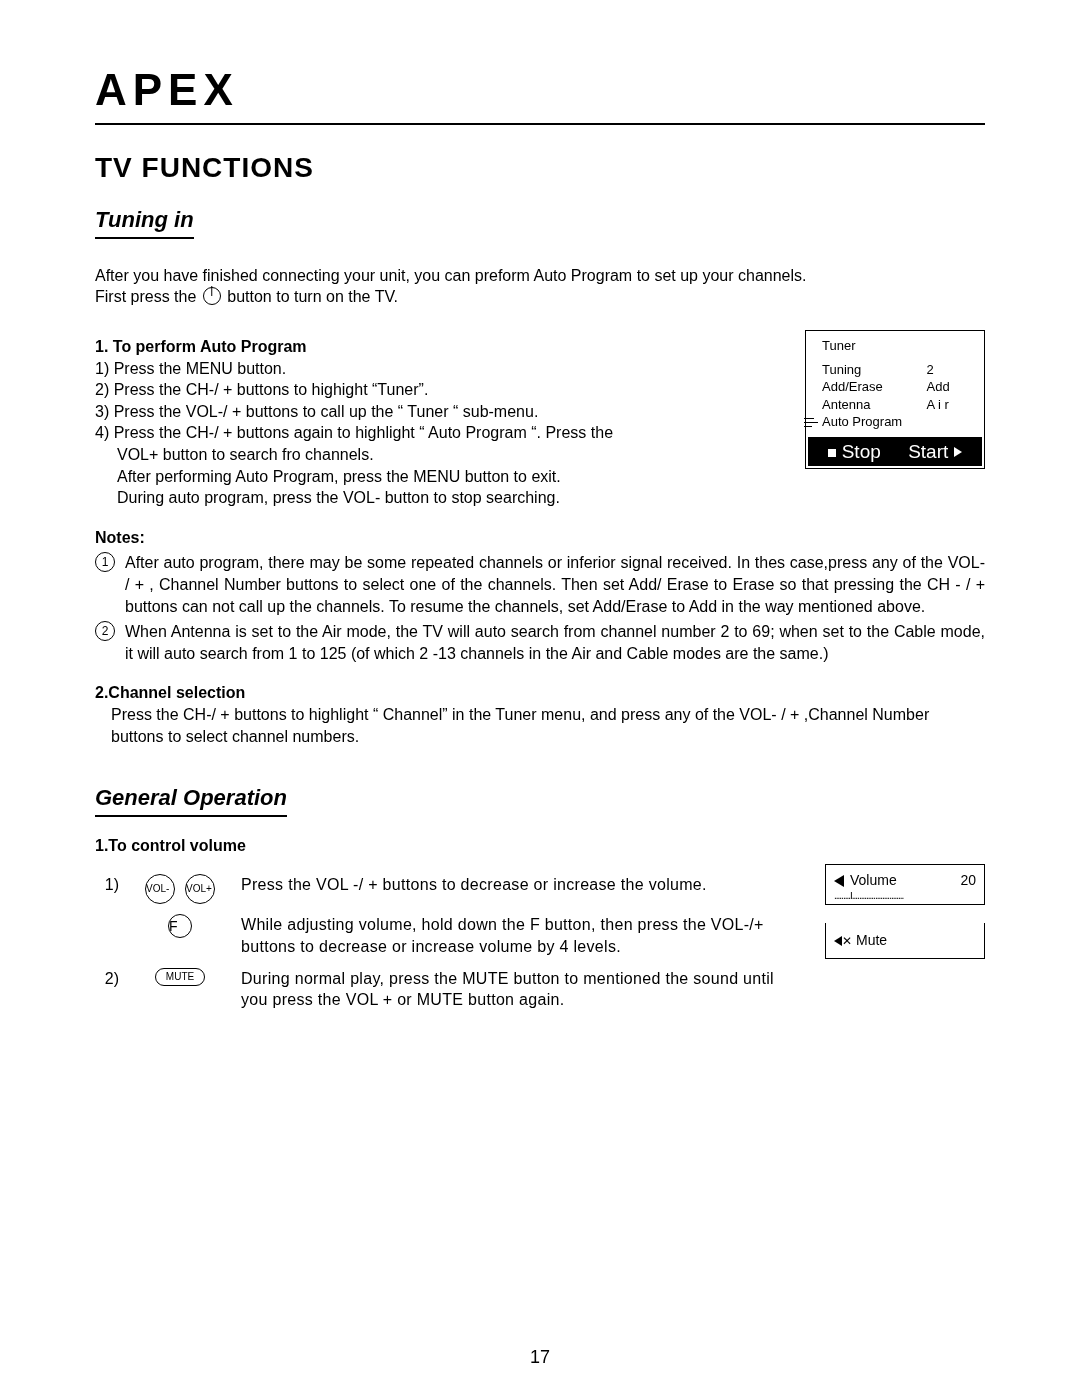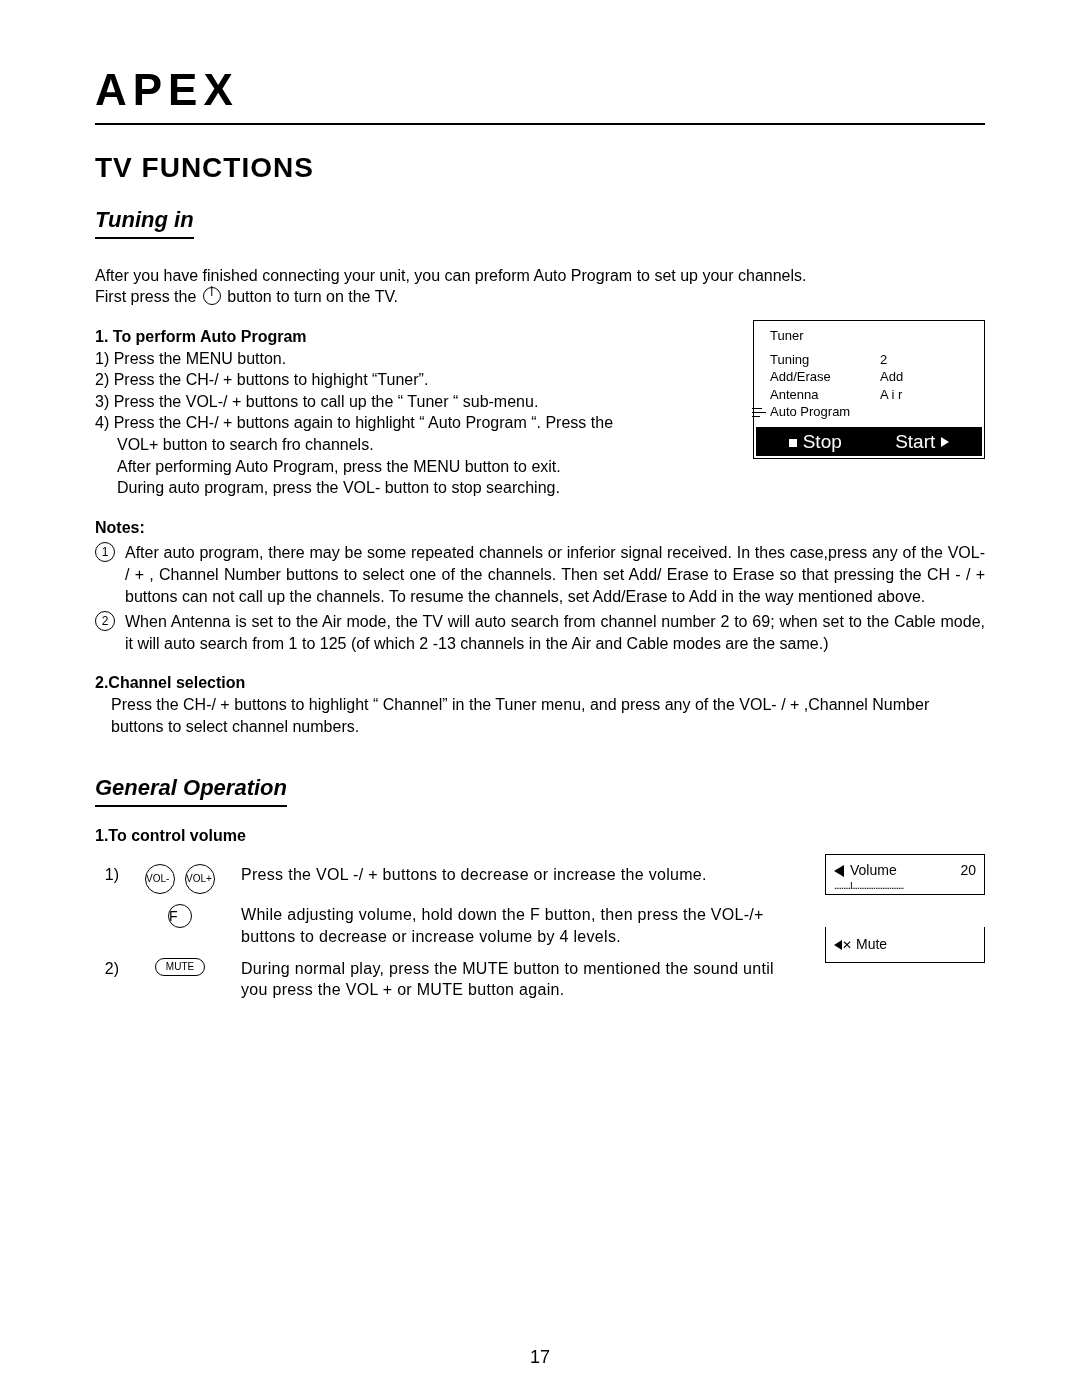--- a/index.html
+++ b/index.html
@@ -40,21 +40,21 @@
   .h-sub {
     font-style: italic;
     font-weight: 900;
     font-size: 22px;
     padding-bottom: 2px;
     border-bottom: 2px solid #000;
     display: inline-block;
     margin: 10px 0 12px 0;
   }
   .intro {
-    margin: 14px 0 6px 0;
+    margin: 14px 0 16px 0;
   }
   .power-icon {
     display: inline-block;
     width: 16px; height:16px;
     border:1.5px solid #000;
     border-radius:50%;
     position:relative;
     vertical-align: -3px;
     margin:0 2px;
   }
@@ -80,21 +80,21 @@
   }
   .step-line {
     margin-left: 0;
   }
   .step-line .indent {
     margin-left: 22px;
     display:block;
   }
   .osd-box {
     margin-top:6px;
-    width: 232px;
+    width: 180px;
     border: 1.5px solid #000;
     font-size: 13px;
     padding: 6px 2px 2px 2px;
     box-sizing: border-box;
   }
   .osd-title {
     padding-left: 14px;
     margin-bottom: 6px;
   }
   .osd-row {
@@ -256,21 +256,21 @@
     border-right:8px solid #000;
   }
   .mute-icon::after{
     content:"✕";
     position:absolute; right:-2px; top:-1px;
     font-size:12px;
   }
   .right-col{
     display:flex;
     flex-direction:column;
-    gap:32px;
+    gap:18px;
     align-items:flex-start;
   }
   .page-num{
     position:absolute;
     bottom:28px;
     left:0; right:0;
     text-align:center;
     font-size:18px;
   }
 </style>

